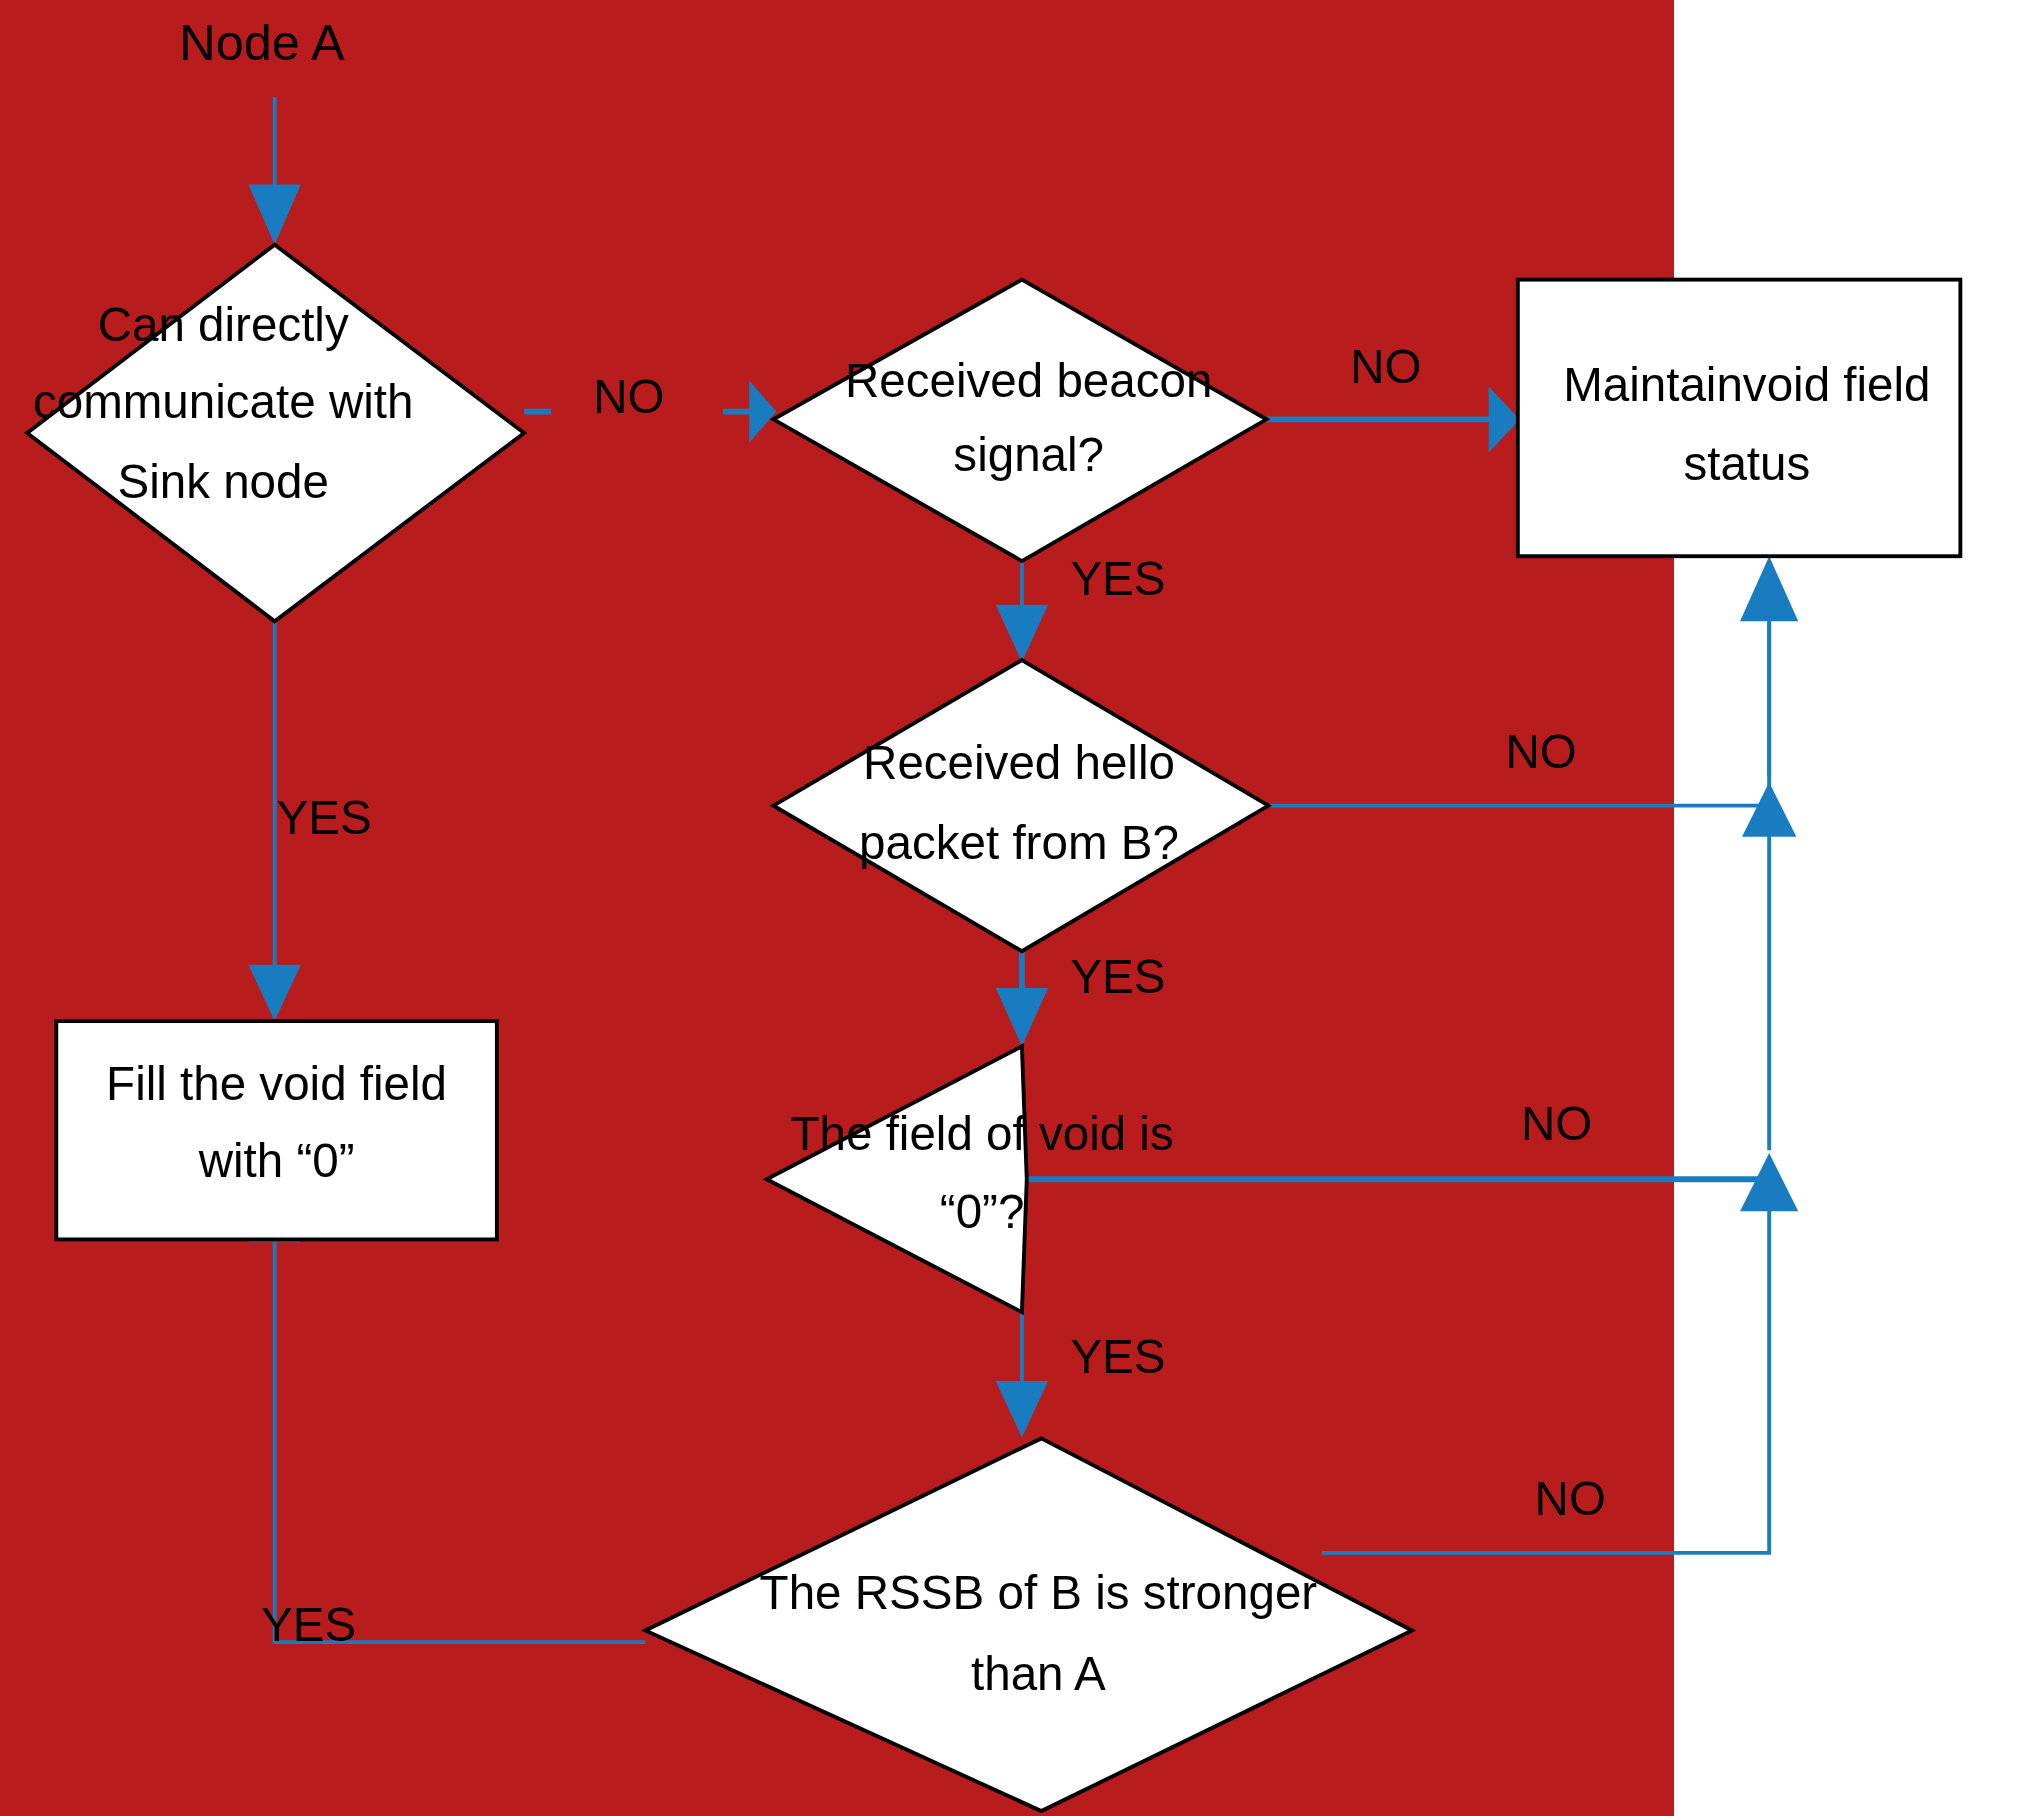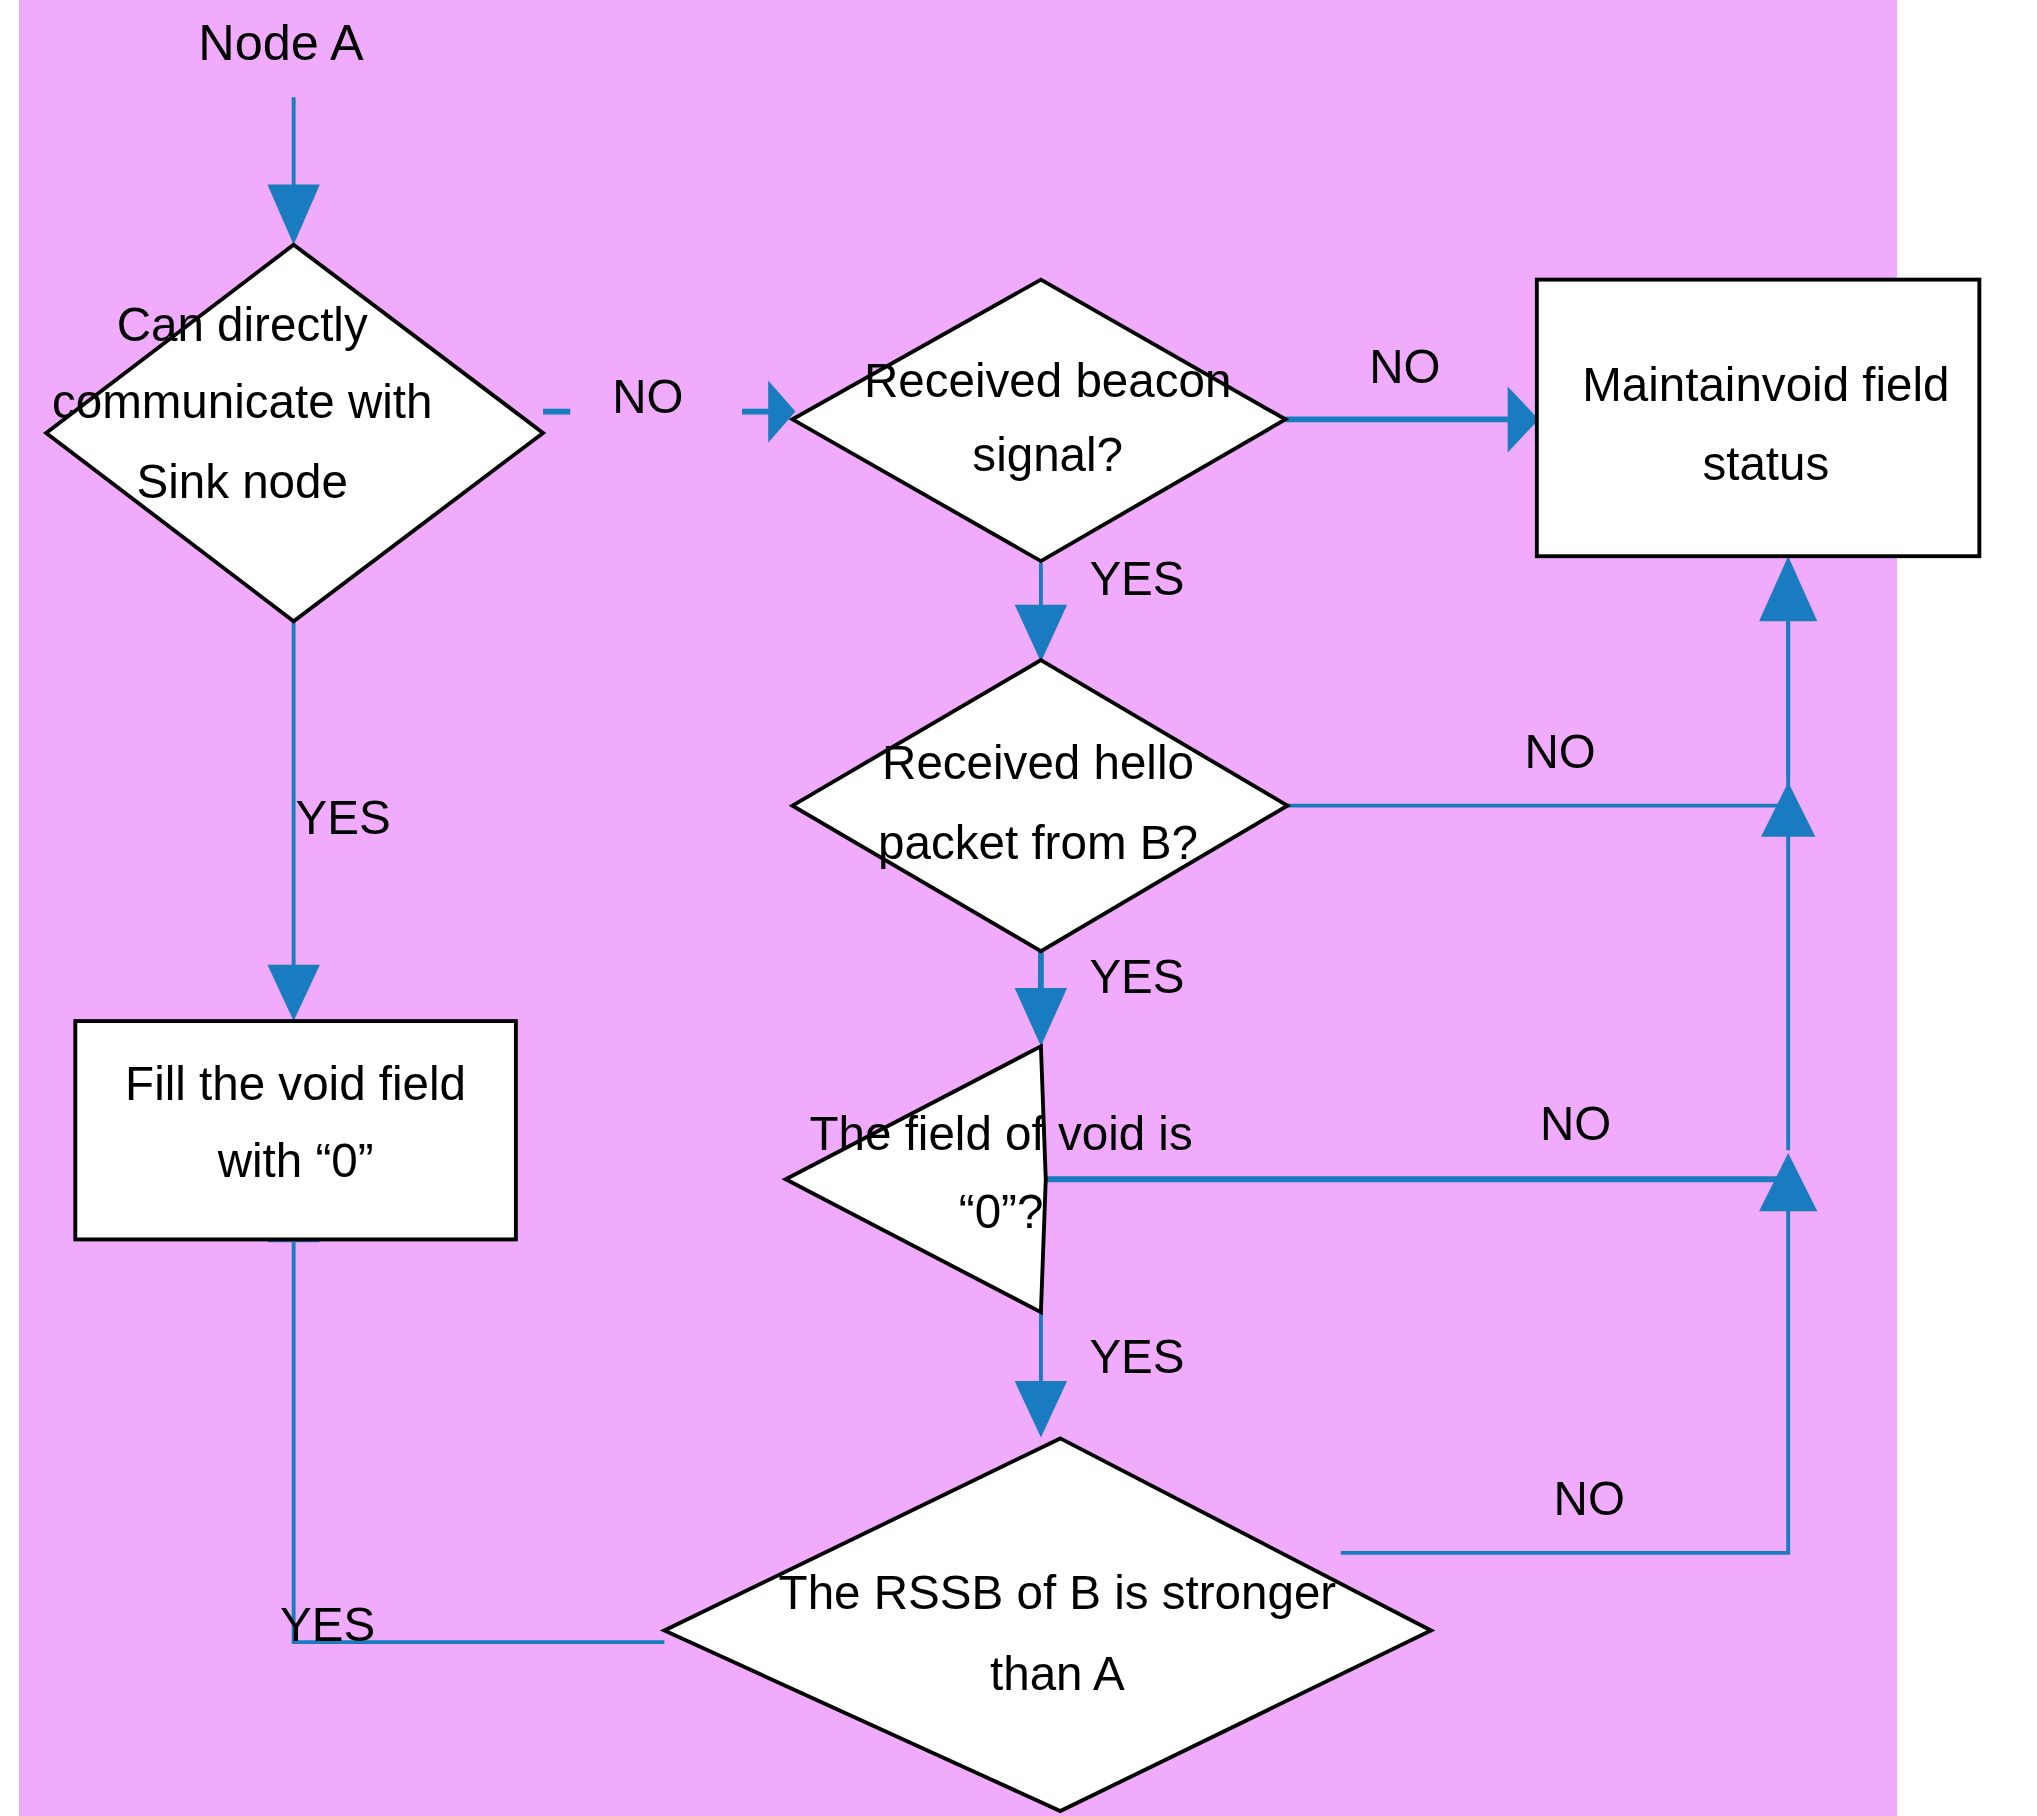--- a/index.html
+++ b/index.html
@@ -2,25 +2,24 @@
 <html><head>
 <meta charset="utf-8">
 <style>
   html, body {
     margin: 0;
     padding: 0;
     background: #ffffff;
   }
   #flowchart-root {
     position: relative;
-    width: 1878px;
+    width: 1674px;
     height: 1817px;
-    background: #f0abfc;
-    font-family: "Liberation Sans", sans-serif;
-    margin-left: 19px;
+    background: #b91c1c;
+    font-family: "Liberation Sans", sans-serif;
   }
   svg.chart-canvas {
     position: absolute;
     top: 0;
     left: 0;
     width: 2038px;
     height: 1817px;
     display: block;
   }
   .shape-outline {

